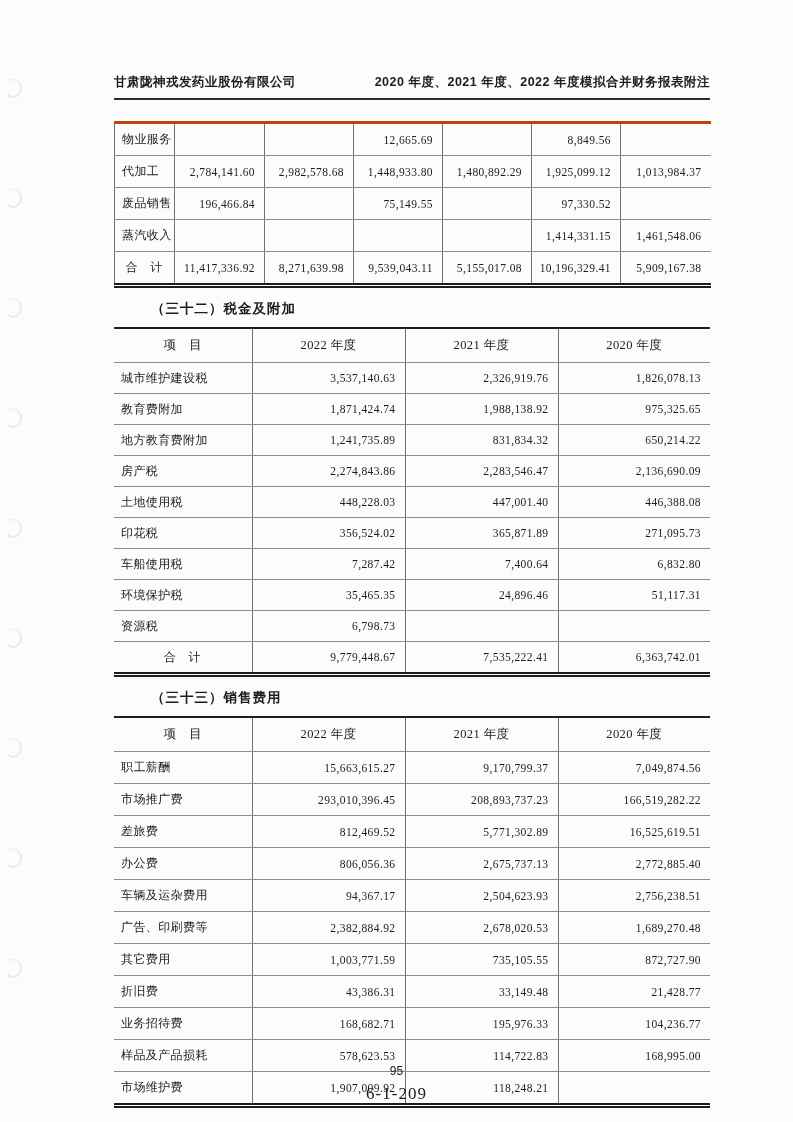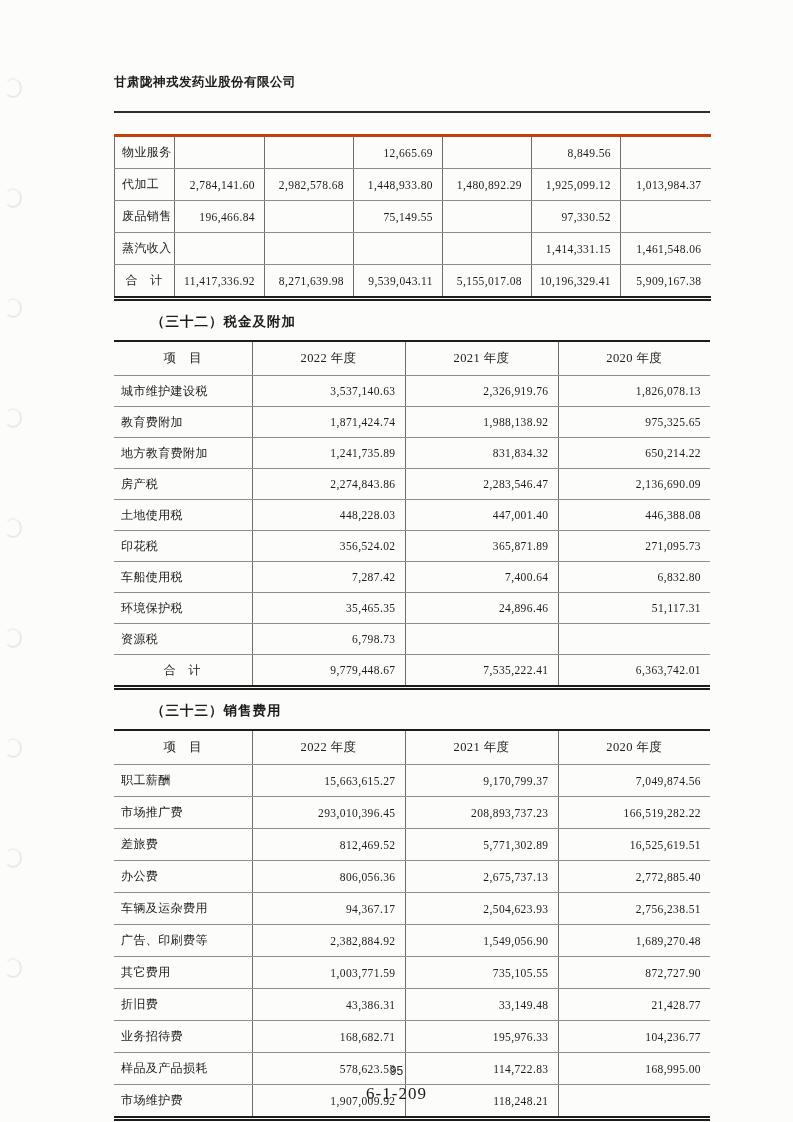--- a/index.html
+++ b/index.html
@@ -13,21 +13,21 @@
   }
   
   .bind-mark{
     position:absolute;left:4px;width:14px;height:16px;
     border:2px solid rgba(110,110,110,0.13);
     border-left-color:transparent;border-top-color:rgba(110,110,110,0.07);
     border-radius:50%;
   }
   .content{margin:0 83px 0 114px;width:596px;}
   .doc-header{
-    padding-top:74px;padding-bottom:20px;
+    padding-top:74px;padding-bottom:7px;
     border-bottom:2px solid #2e2e2e;
     display:flex;justify-content:space-between;align-items:flex-end;
     font-family:"Liberation Sans","DejaVu Sans",sans-serif;
     font-size:12.5px;font-weight:bold;letter-spacing:0.5px;
   }
   table{border-collapse:collapse;width:596px;table-layout:fixed;}
   td,th{
     border-right:1px solid #6e6e6e;
     border-bottom:1px solid #8d8d8d;
     font-size:12px;overflow:hidden;white-space:nowrap;
@@ -64,20 +64,21 @@
   <span class="bind-mark" style="top:518px"></span>
   <span class="bind-mark" style="top:628px"></span>
   <span class="bind-mark" style="top:738px"></span>
   <span class="bind-mark" style="top:848px"></span>
   <span class="bind-mark" style="top:958px"></span>
 
   <div class="content">
 
     <div class="doc-header">
       <span>甘肃陇神戎发药业股份有限公司</span>
+      <span>2020 年度、2021 年度、2022 年度模拟合并财务报表附注</span>
     </div>
 
     <table class="t1">
       <colgroup>
         <col style="width:60px">
         <col style="width:90px">
           <col style="width:89px">
           <col style="width:89px">
         <col style="width:89px">
           <col style="width:89px">
@@ -257,21 +258,21 @@
           </tr>
           <tr>
             <td class="lab">车辆及运杂费用</td>
             <td class="num">94,367.17</td>
             <td class="num">2,504,623.93</td>
             <td class="num">2,756,238.51</td>
           </tr>
           <tr>
             <td class="lab">广告、印刷费等</td>
             <td class="num">2,382,884.92</td>
-            <td class="num">1,549,056.90</td>
+            <td class="num">2,678,020.53</td>
             <td class="num">1,689,270.48</td>
           </tr>
           <tr>
             <td class="lab">其它费用</td>
             <td class="num">1,003,771.59</td>
             <td class="num">735,105.55</td>
             <td class="num">872,727.90</td>
           </tr>
           <tr>
             <td class="lab">折旧费</td>

